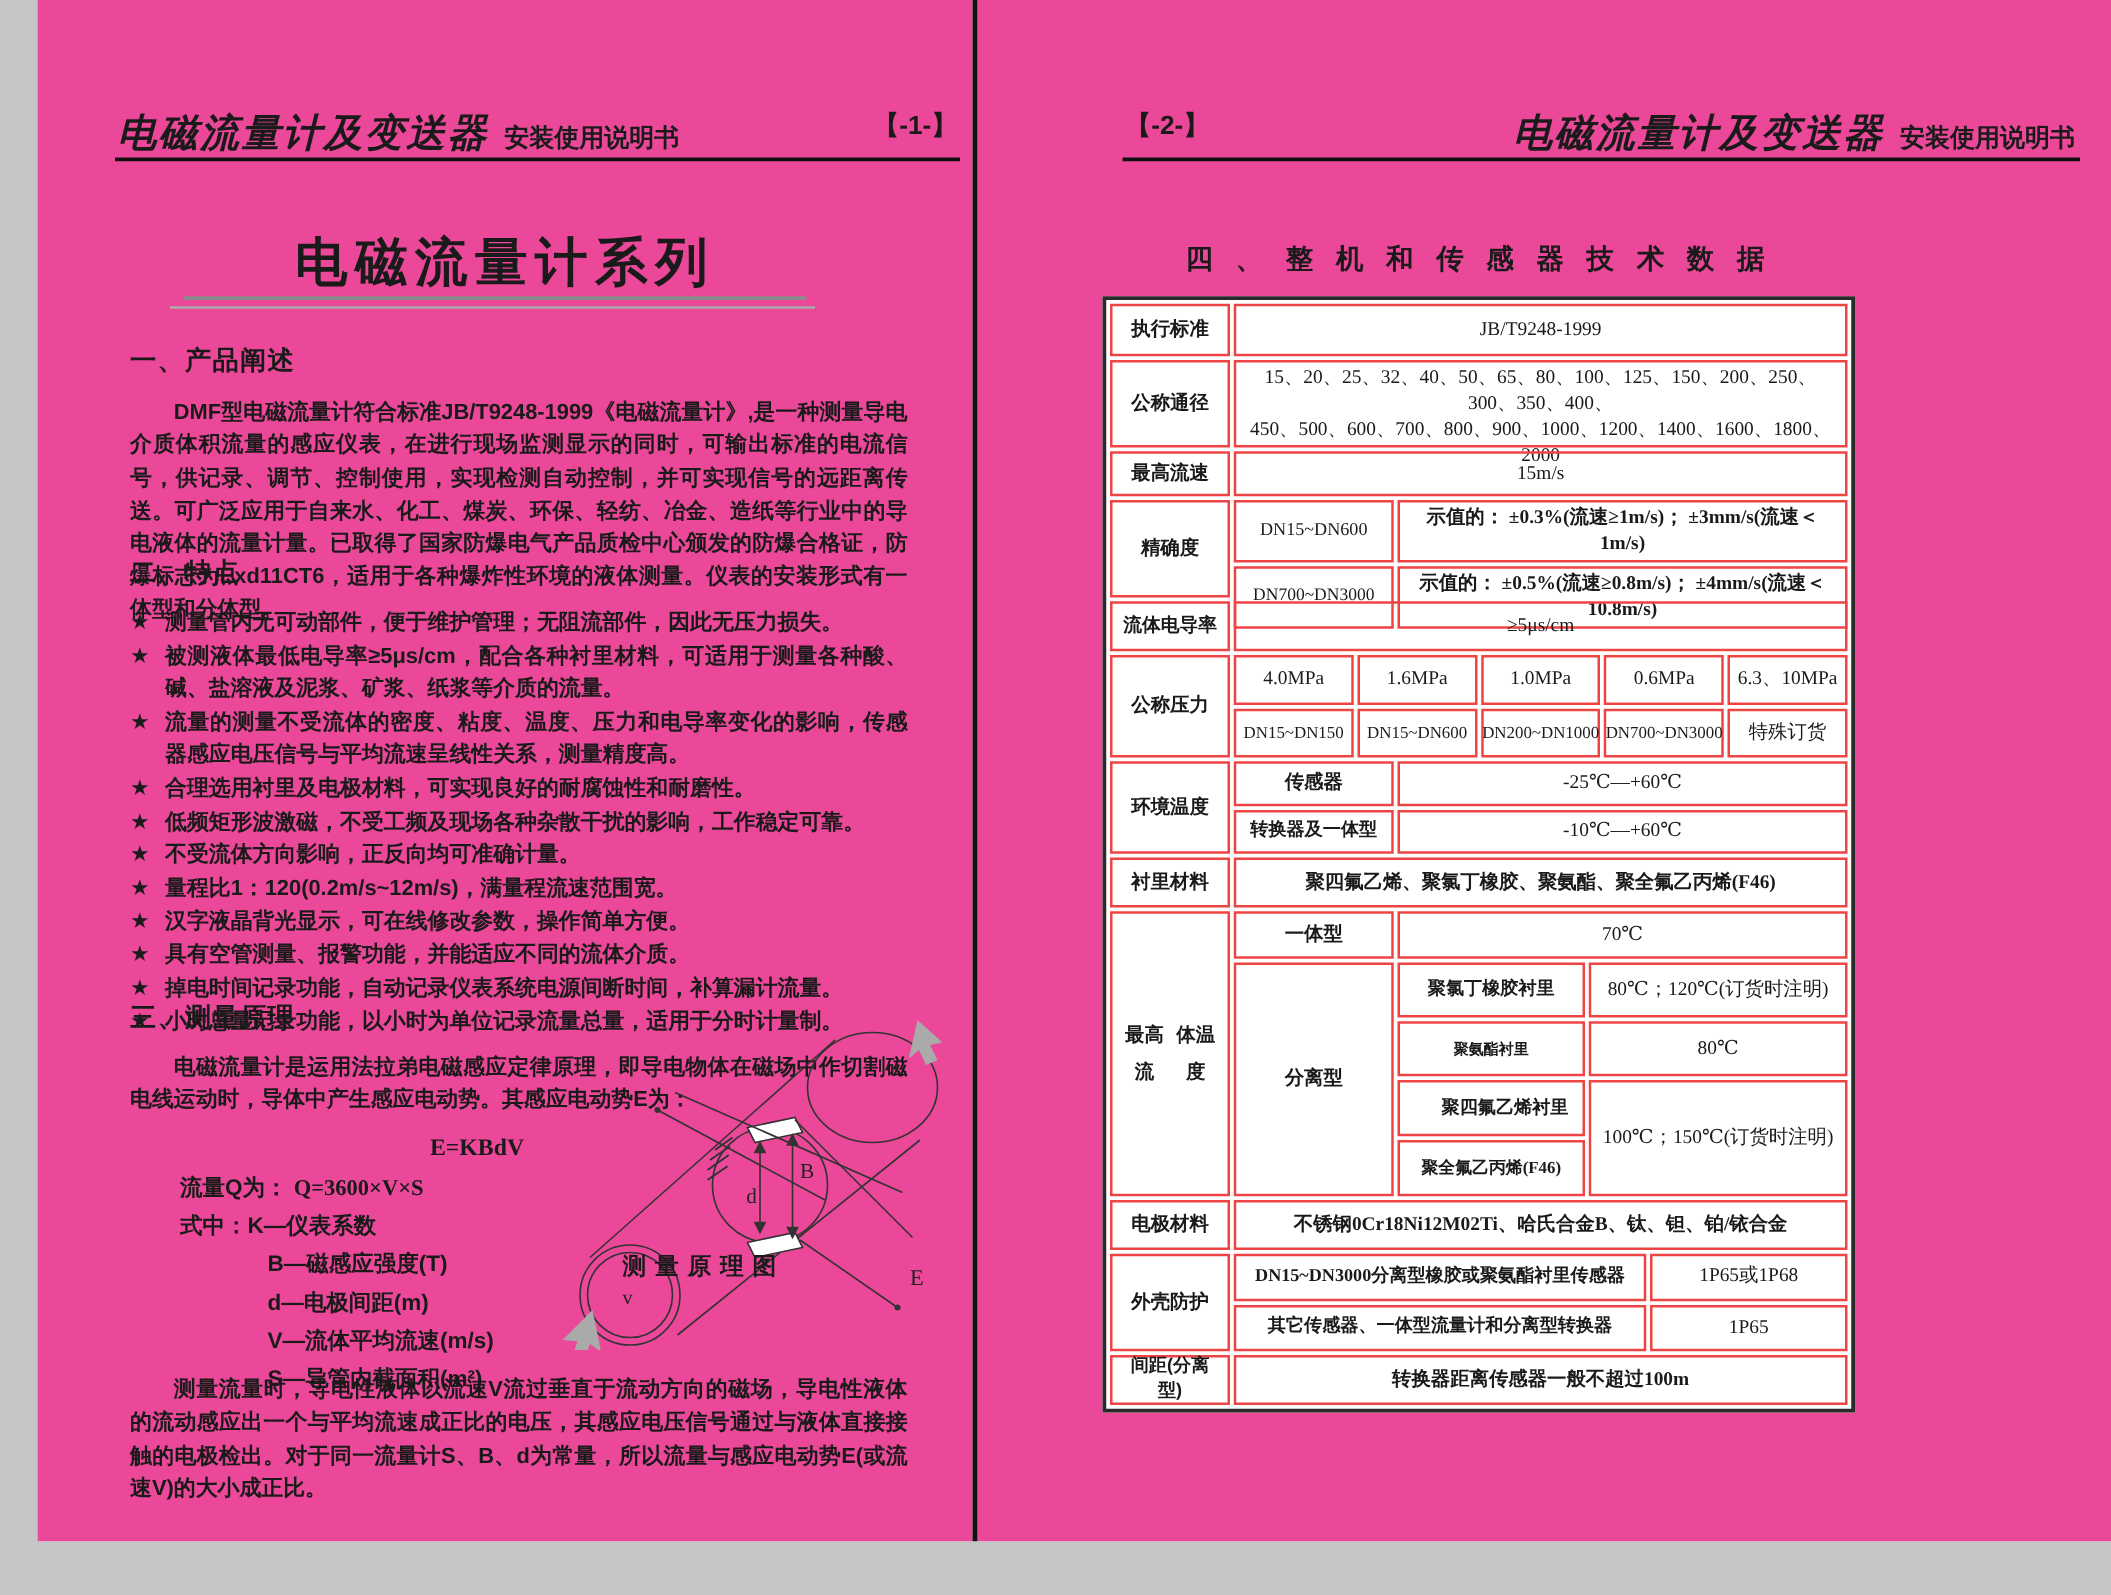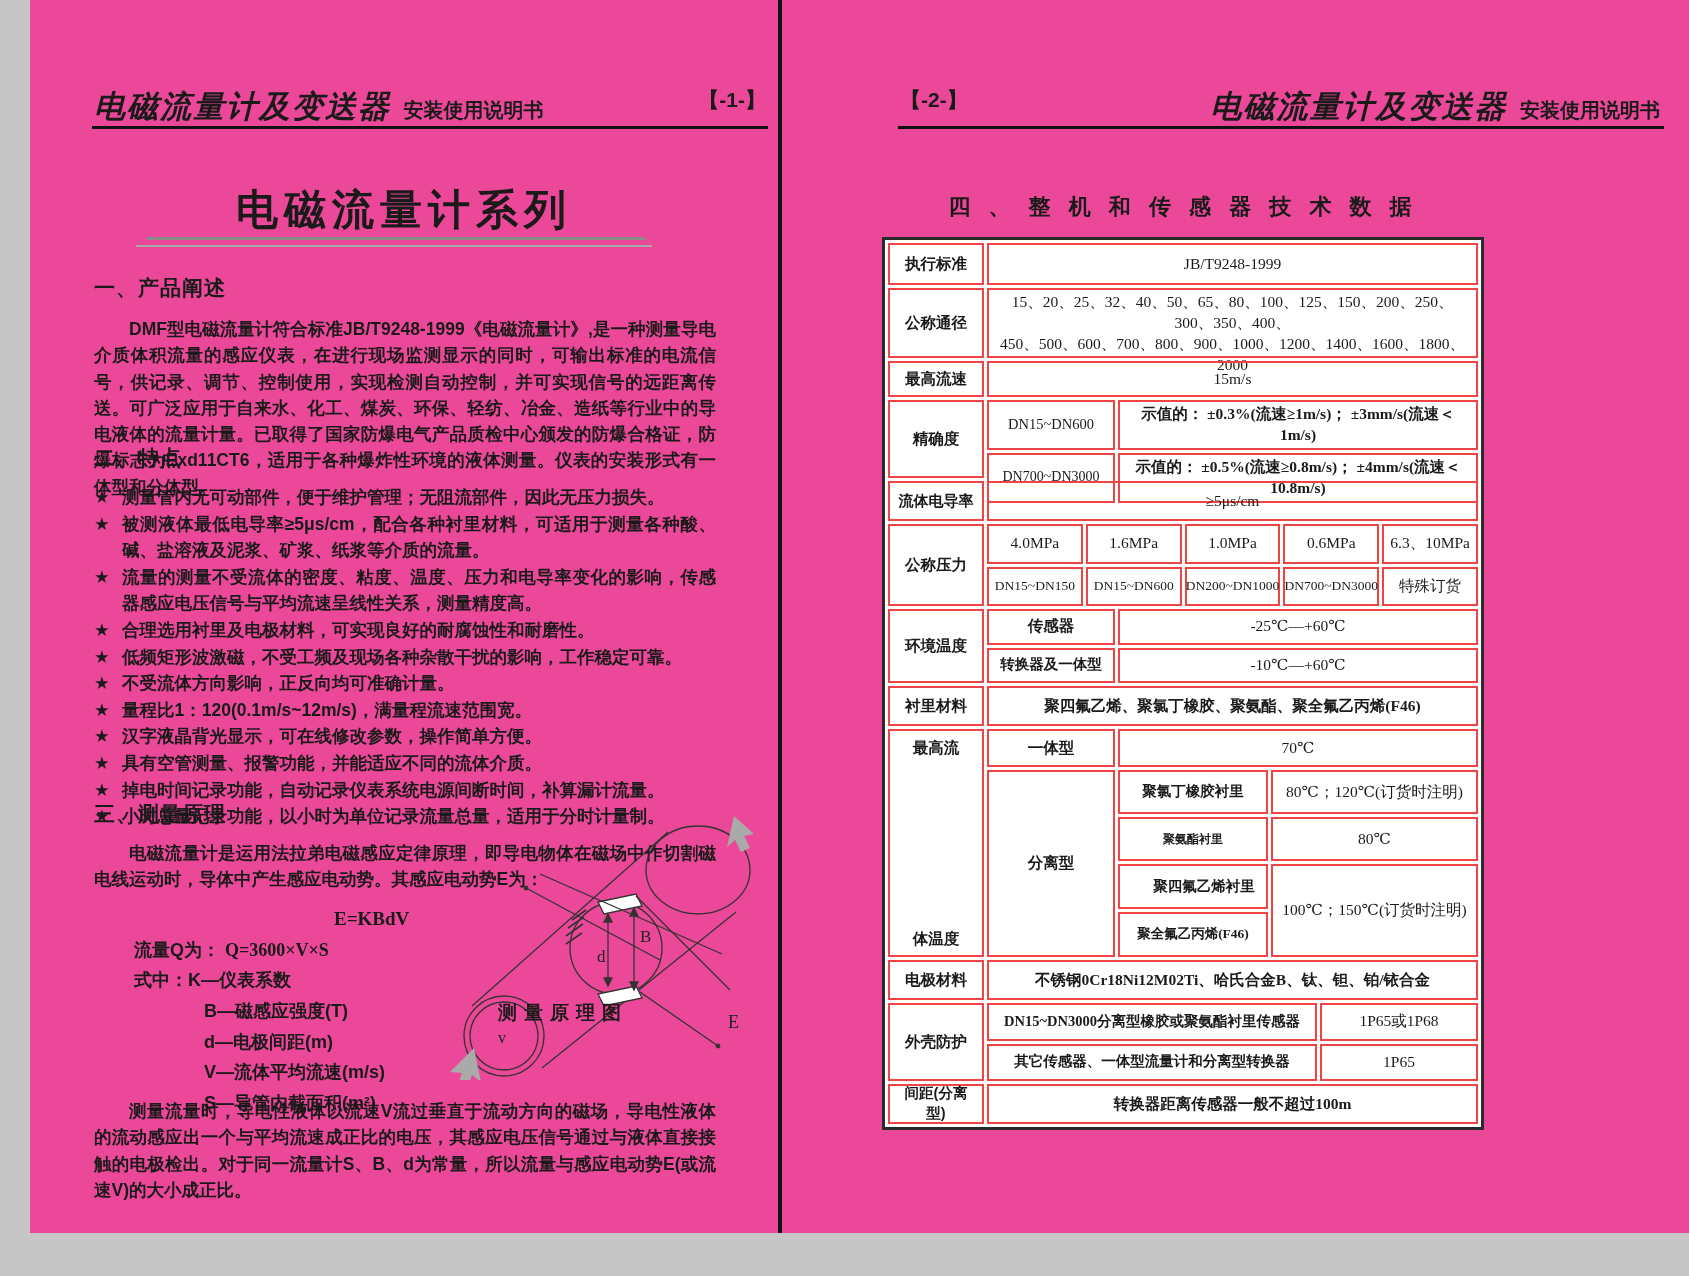--- a/index.html
+++ b/index.html
@@ -18,21 +18,21 @@
   #page2{left:782px;width:907px;}
 
   
   .hdr{position:absolute;top:86px;left:0;width:100%;}
   .hdr-title{font-size:31px;font-weight:bold;font-style:italic;letter-spacing:2px;}
   .hdr-sub{font-size:20px;font-weight:bold;margin-left:8px;}
   .hdr-page{font-size:21px;font-weight:bold;}
   .hdr-rule{position:absolute;height:3px;background:#111;}
 
   
-  .p1-content{position:absolute;left:64px;width:622px;}
+  .p1-content{position:absolute;left:74px;width:622px;}
   .main-title{position:absolute;top:182px;left:0;width:100%;text-align:center;
     font-size:42px;font-weight:bold;letter-spacing:6px;
     font-family:"Liberation Serif","DejaVu Serif",serif;}
   .title-line1{position:absolute;top:237px;left:117px;width:498px;height:3px;background:#8a8a8a;}
   .title-line2{position:absolute;top:245px;left:106px;width:516px;height:2px;background:#a9a9a9;}
 
   .sec-head{font-size:21px;font-weight:bold;letter-spacing:1px;margin:0;}
   .body-text{font-size:17.5px;line-height:1.5;text-align:justify;text-indent:2em;
     font-weight:600;margin:0;}
   .feat{display:flex;font-size:17.5px;line-height:1.52;font-weight:600;}
@@ -111,21 +111,21 @@
       <div class="feat">
           <span class="star">★</span>
           <span class="ftext">低频矩形波激磁，不受工频及现场各种杂散干扰的影响，工作稳定可靠。</span>
         </div>
       <div class="feat">
           <span class="star">★</span>
           <span class="ftext">不受流体方向影响，正反向均可准确计量。</span>
         </div>
       <div class="feat">
           <span class="star">★</span>
-          <span class="ftext">量程比1：120(0.1m/s~12m/s)，满量程流速范围宽。</span>
+          <span class="ftext">量程比1：120(0.2m/s~12m/s)，满量程流速范围宽。</span>
         </div>
       <div class="feat">
           <span class="star">★</span>
           <span class="ftext">汉字液晶背光显示，可在线修改参数，操作简单方便。</span>
         </div>
       <div class="feat">
           <span class="star">★</span>
           <span class="ftext">具有空管测量、报警功能，并能适应不同的流体介质。</span>
         </div>
       <div class="feat">
@@ -290,21 +290,21 @@
         </div>
       </div>
     </div>
 
     <div class="trow" style="height:40px;">
       <div class="cell lbl">衬里材料</div>
       <div class="cell grow" style="font-weight:600;">聚四氟乙烯、聚氯丁橡胶、聚氨酯、聚全氟乙丙烯(F46)</div>
     </div>
 
     <div class="trow" style="height:228px;">
-      <div class="cell lbl" style="flex-direction:column;line-height:1.9;justify-content:space-between;">
+      <div class="cell lbl" style="line-height:1.9;">
         <div>最高流</div>
         <div>体温度</div>
       </div>
       <div class="vcol">
         <div class="hrow" style="height:38px;flex:none;border-radius:11px;">
           <div class="cell w130" style="font-weight:600;">一体型</div>
           <div class="cell grow">70℃</div>
         </div>
         <div class="hrow grow">
           <div class="cell w130" style="font-weight:600;">分离型</div>

